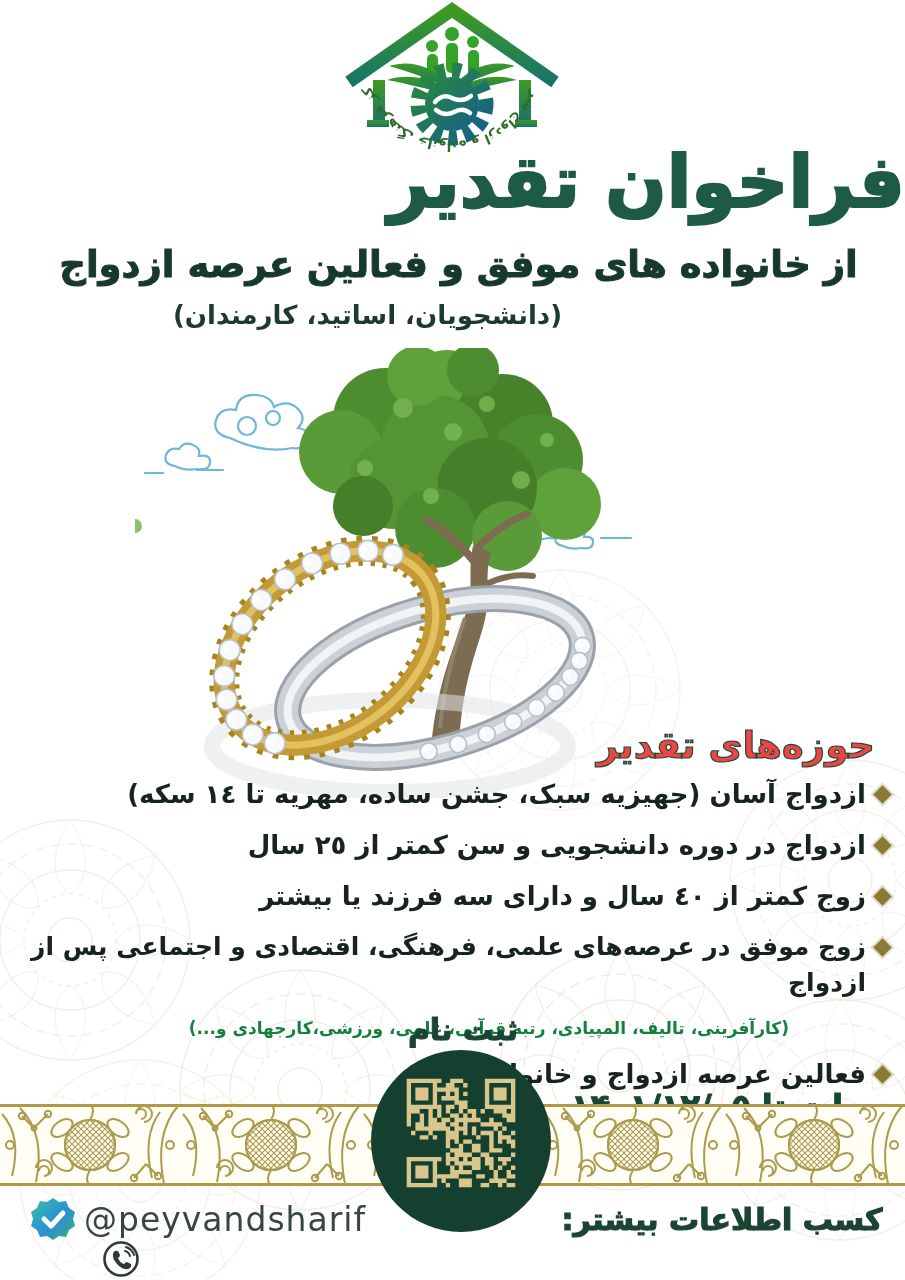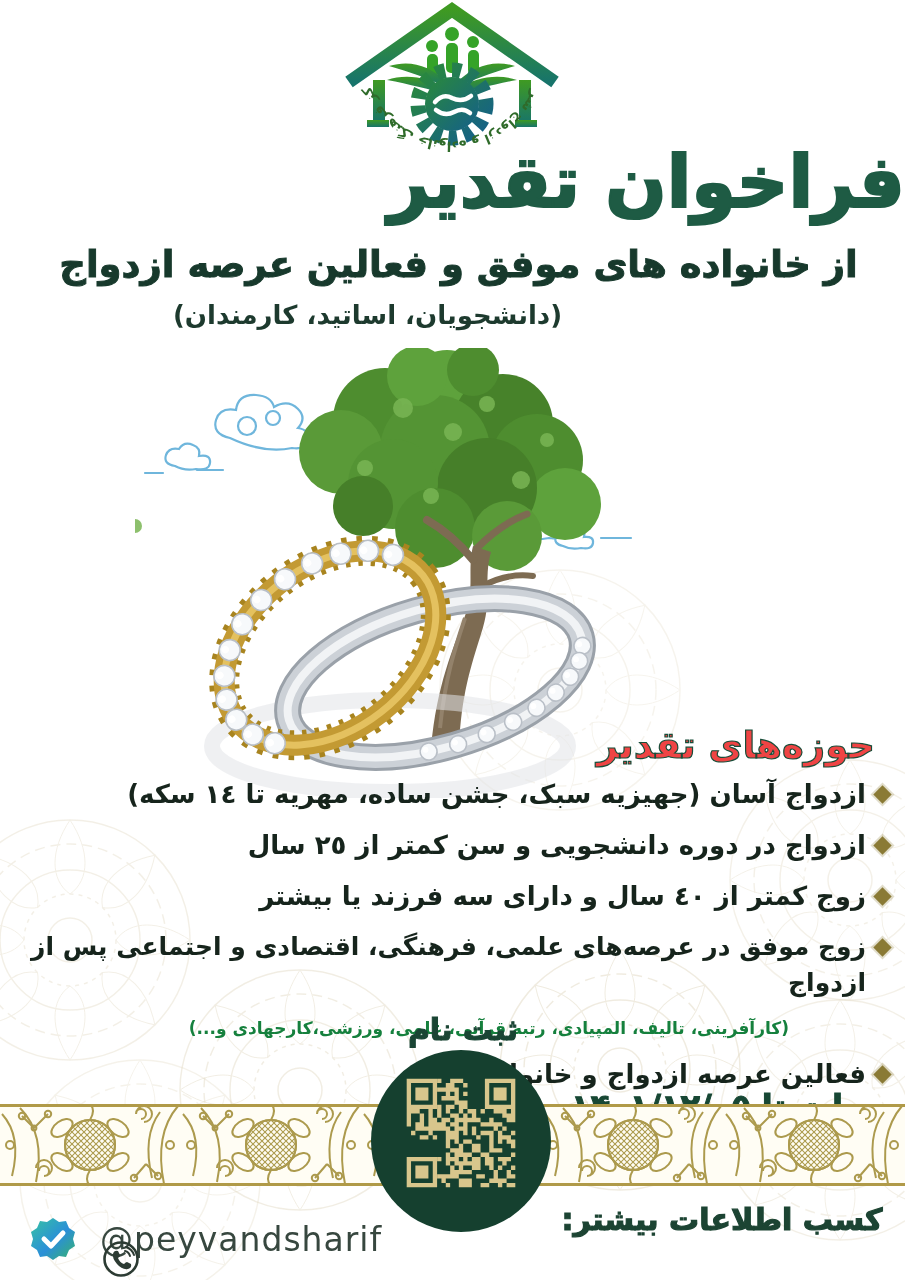--- a/index.html
+++ b/index.html
@@ -75,21 +75,21 @@
   .qr-circle {
     left:371px; top:1050px; width:180px; height:182px;
     background:#15402f; border-radius:50%; z-index:5;
   }
   .qr-circle svg { position:absolute; left:27px; top:18px; }
 
   
   .band { left:0; top:1102px; width:905px; height:86px; z-index:2; }
 
   
-  .contact-row1 { left:30px; top:1196px; display:flex; align-items:center; gap:24px;margin-top:20px; }
+  .contact-row1 { left:30px; top:1196px; display:flex; align-items:center; gap:8px; }
   .contact-row1 .handle { font-size:33px; color:#37473f; letter-spacing:1px; }
   .contact-row2 { left:36px; top:1240px; display:flex; align-items:center; gap:20px;flex-direction:column; }
   .contact-row2 .phone {
     font-size:35px; font-weight:700; color:#2c3b33; letter-spacing:3px;
     -webkit-text-stroke:1px #2c3b33;
   }
   .more-info {
     right:18px; top:1202px; width:330px; text-align:center; direction:rtl;
     font-size:30px; font-weight:700; color:#1c4433;
     -webkit-text-stroke:1.2px #1c4433;

